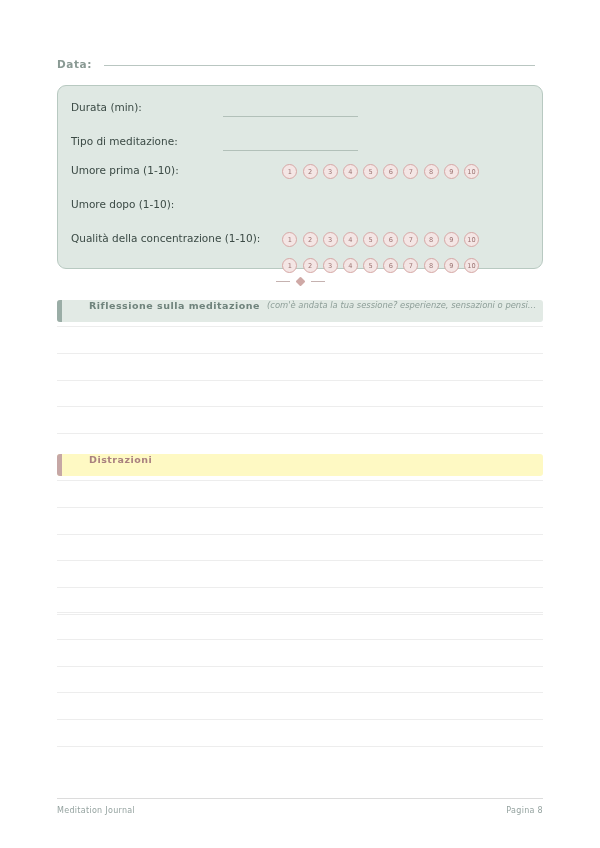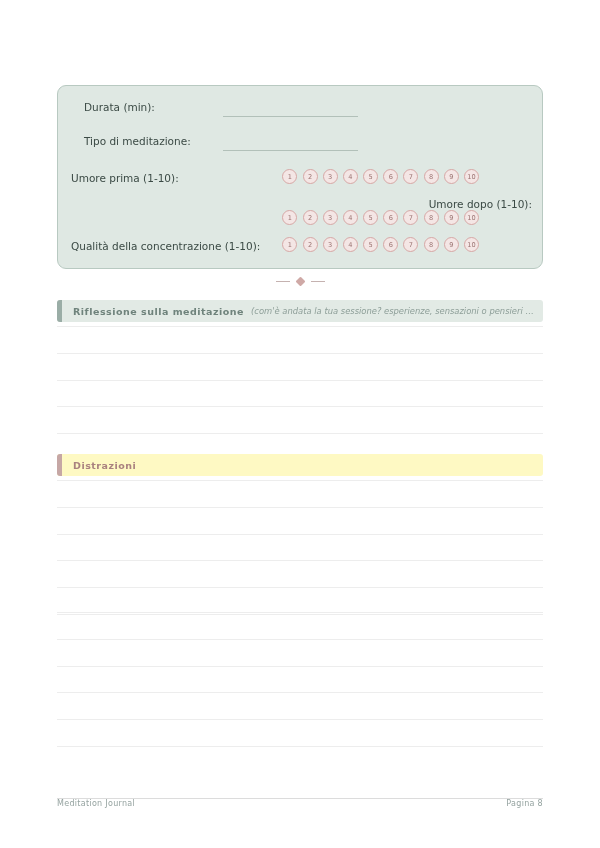--- a/index.html
+++ b/index.html
@@ -58,21 +58,20 @@
     background: #dfe8e3;
     border: 1px solid #b8c9c1;
     border-radius: 9px;
   }
   .field-row {
     position: absolute;
     left: 13px;
     display: flex;
     align-items: center;
     height: 18px;
-    margin-left: 13px;
   }
   .field-label {
     font-size: 10.5px;
     color: #3b4a45;
     white-space: nowrap;
   }
   .field-underline {
     position: absolute;
     height: 1px;
     border-bottom: 1px solid #b2c0b9;
@@ -83,21 +82,22 @@
   #line-durata { left: 165px; top: 29px; width: 135px; }
   #line-tipo   { left: 165px; top: 63px; width: 135px; }
 
   
   .rating-row {
     position: absolute;
     left: 13px;
     right: 10px;
     height: 20px;
     display: flex;
-    align-items: flex-end;
+    align-items: flex-start;
+    gap: 48px;
   }
   #rating-0 { top: 78px; }
   #rating-1 { top: 112px; flex-direction: column; }
   #rating-2 { top: 146px; }
 
   .rating-label {
     font-size: 10.5px;
     color: #3b4a45;
     white-space: nowrap;
     flex: 0 0 auto;
@@ -155,24 +155,23 @@
   
   .section { position: absolute; left: 57px; width: 486px; }
   #section-0 { top: 300px; }
   #section-1 { top: 454px; }
   #section-2 { top: 608px; }
 
   .sec-header {
     position: relative;
     height: 22px;
     display: flex;
-    align-items: center;
     border-radius: 3px;
     overflow: hidden;
-    padding-left: 16px;
+    padding-left: 32px;
     box-sizing: border-box;
   }
   .sec-accent {
     position: absolute;
     left: 0; top: 0;
     width: 5px;
     height: 22px;
   }
   .sec-title {
     font-size: 9.5px;
@@ -209,35 +208,40 @@
   }
   .wline:first-child { border-top: 1px solid #ededed; }
 
   
   .footer {
     position: absolute;
     left: 57px;
     top: 798px;
     width: 486px;
     border-top: 1px solid #dcdcdc;
+    padding-top: 7px;
     display: flex;
     justify-content: space-between;
     align-items: flex-start;
   }
   .footer-text {
     font-size: 8px;
     color: #95a3a0;
     letter-spacing: 0.3px;
   }
 </style>
 </head>
 <body>
 
 <div class="page">
 
+  <div class="date-row">
+    <span class="date-label">Data:</span>
+    <span class="date-line"></span>
+  </div>
 
   <div class="panel">
 
     <div class="field-row" id="row-durata">
       <span class="field-label">Durata (min):</span>
     </div>
     <div class="field-underline" id="line-durata"></div>
 
     <div class="field-row" id="row-tipo">
       <span class="field-label">Tipo di meditazione:</span>

